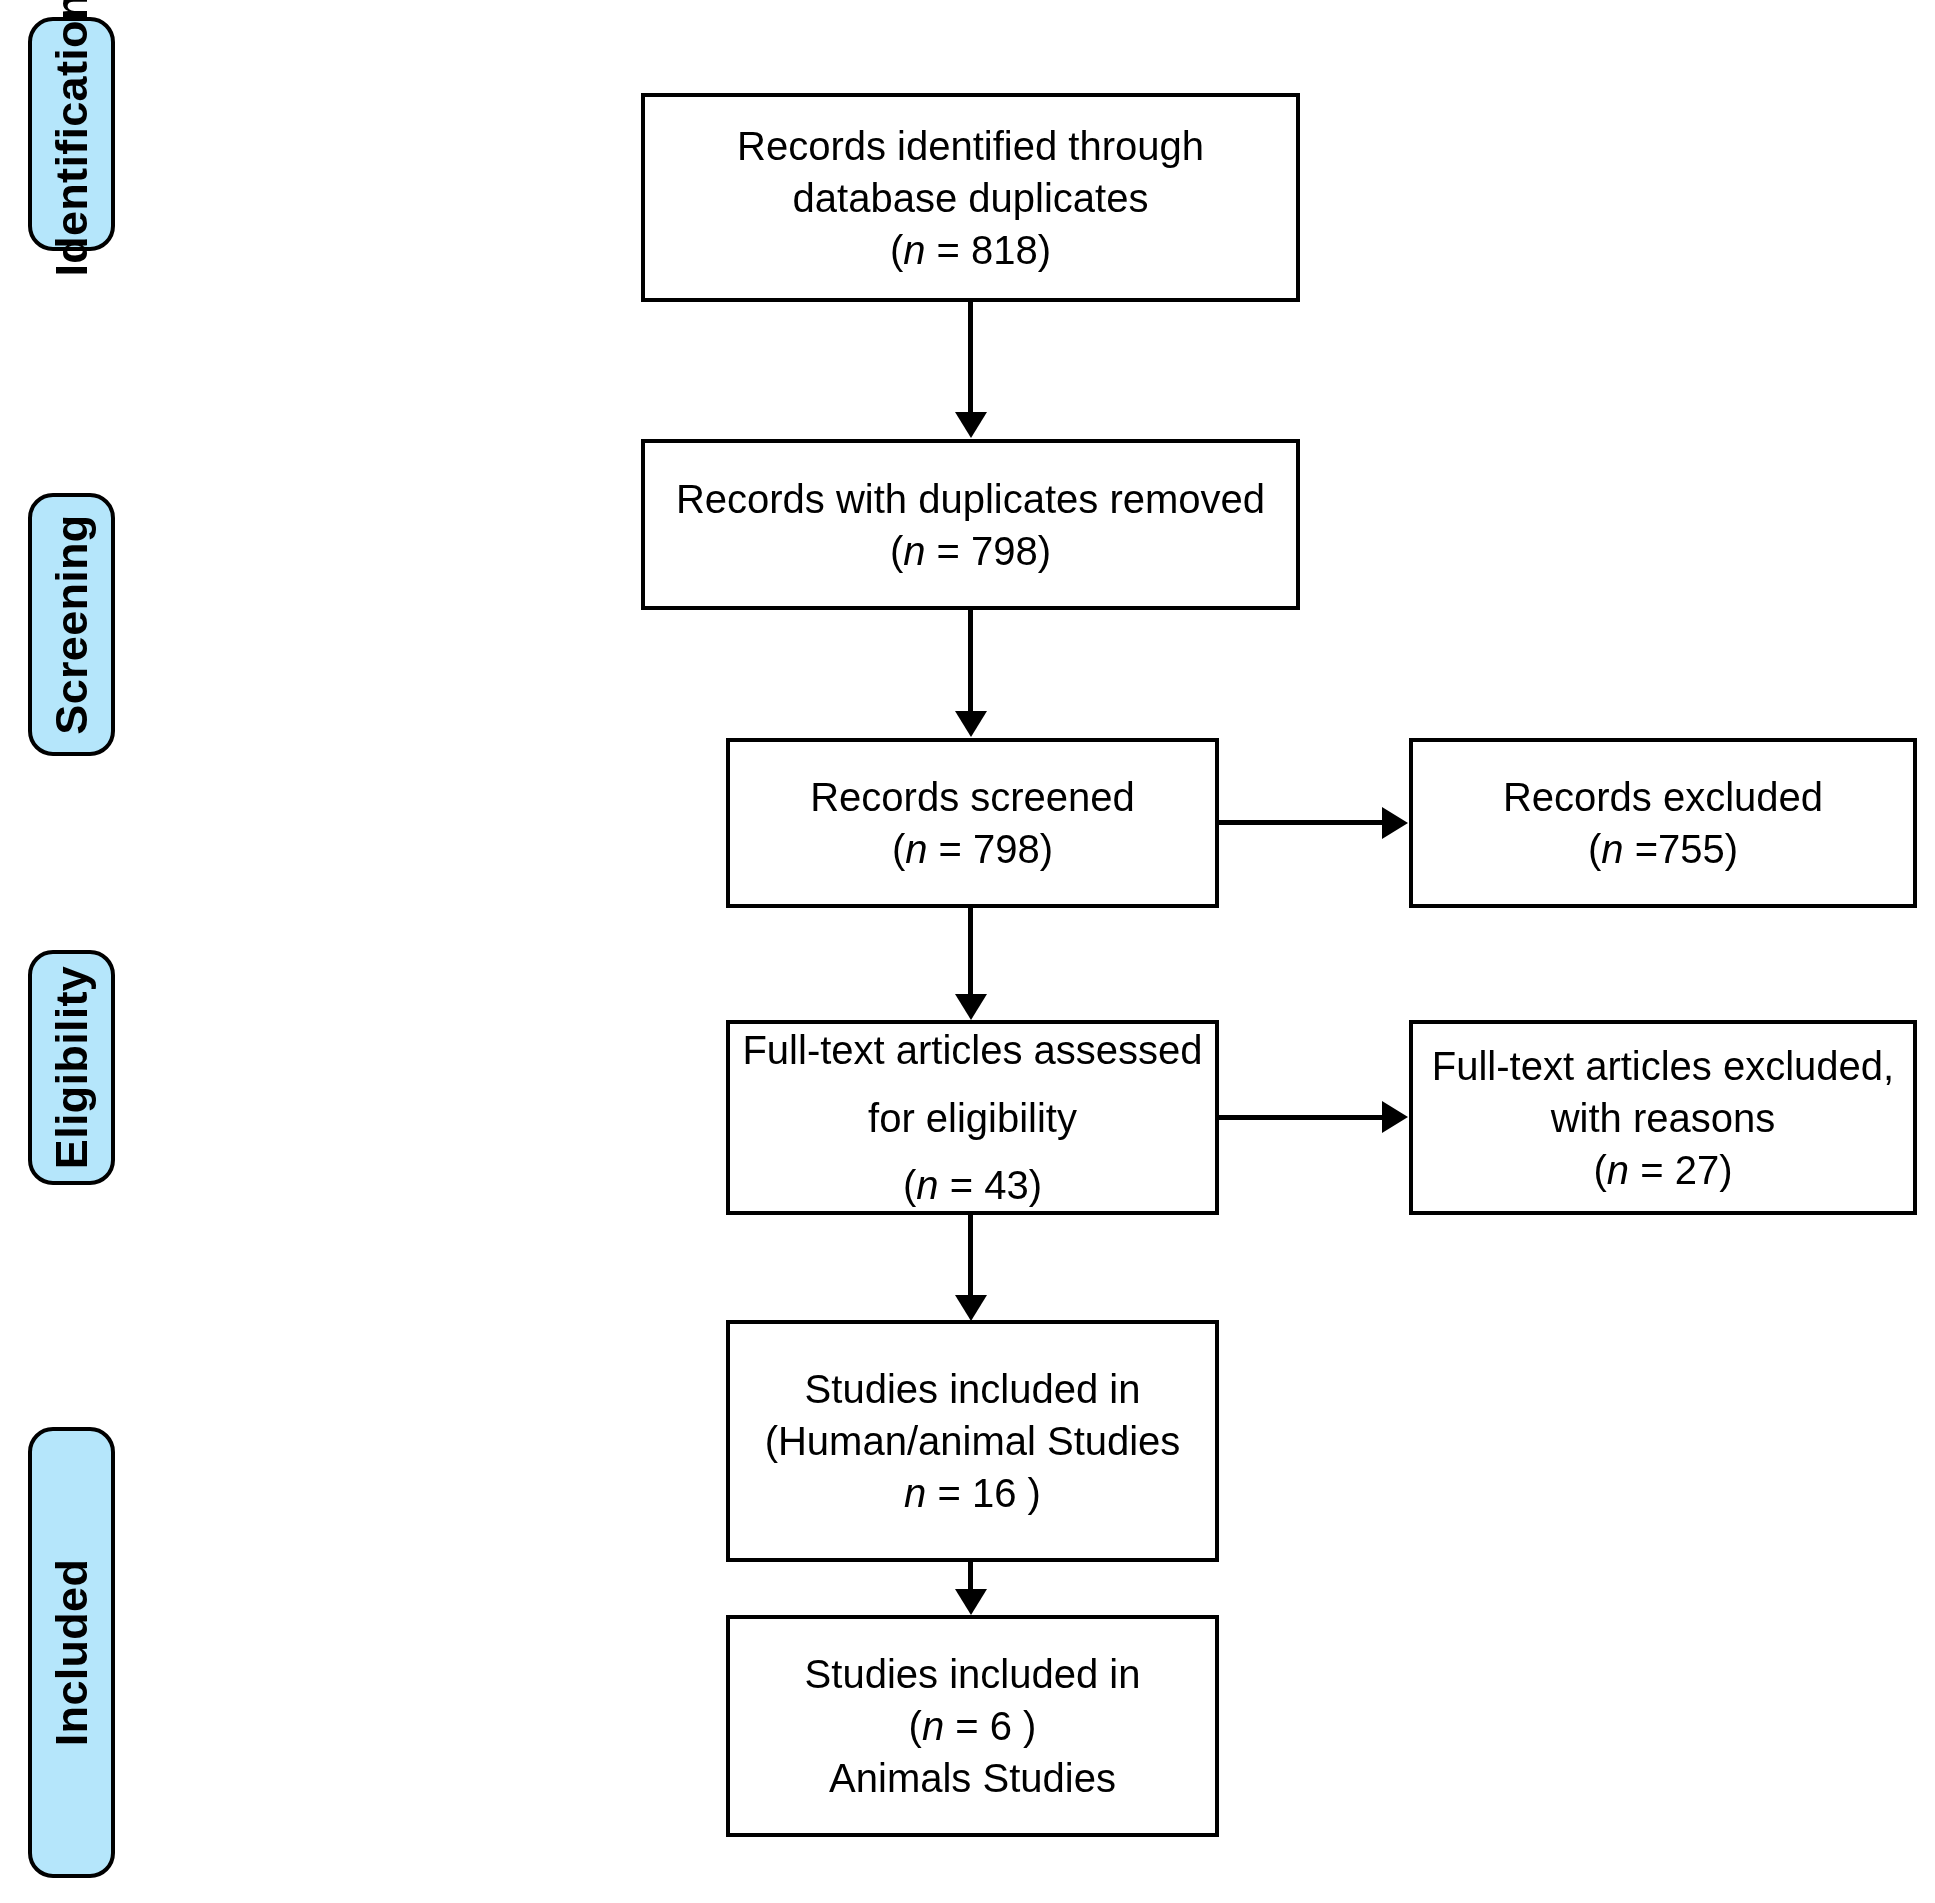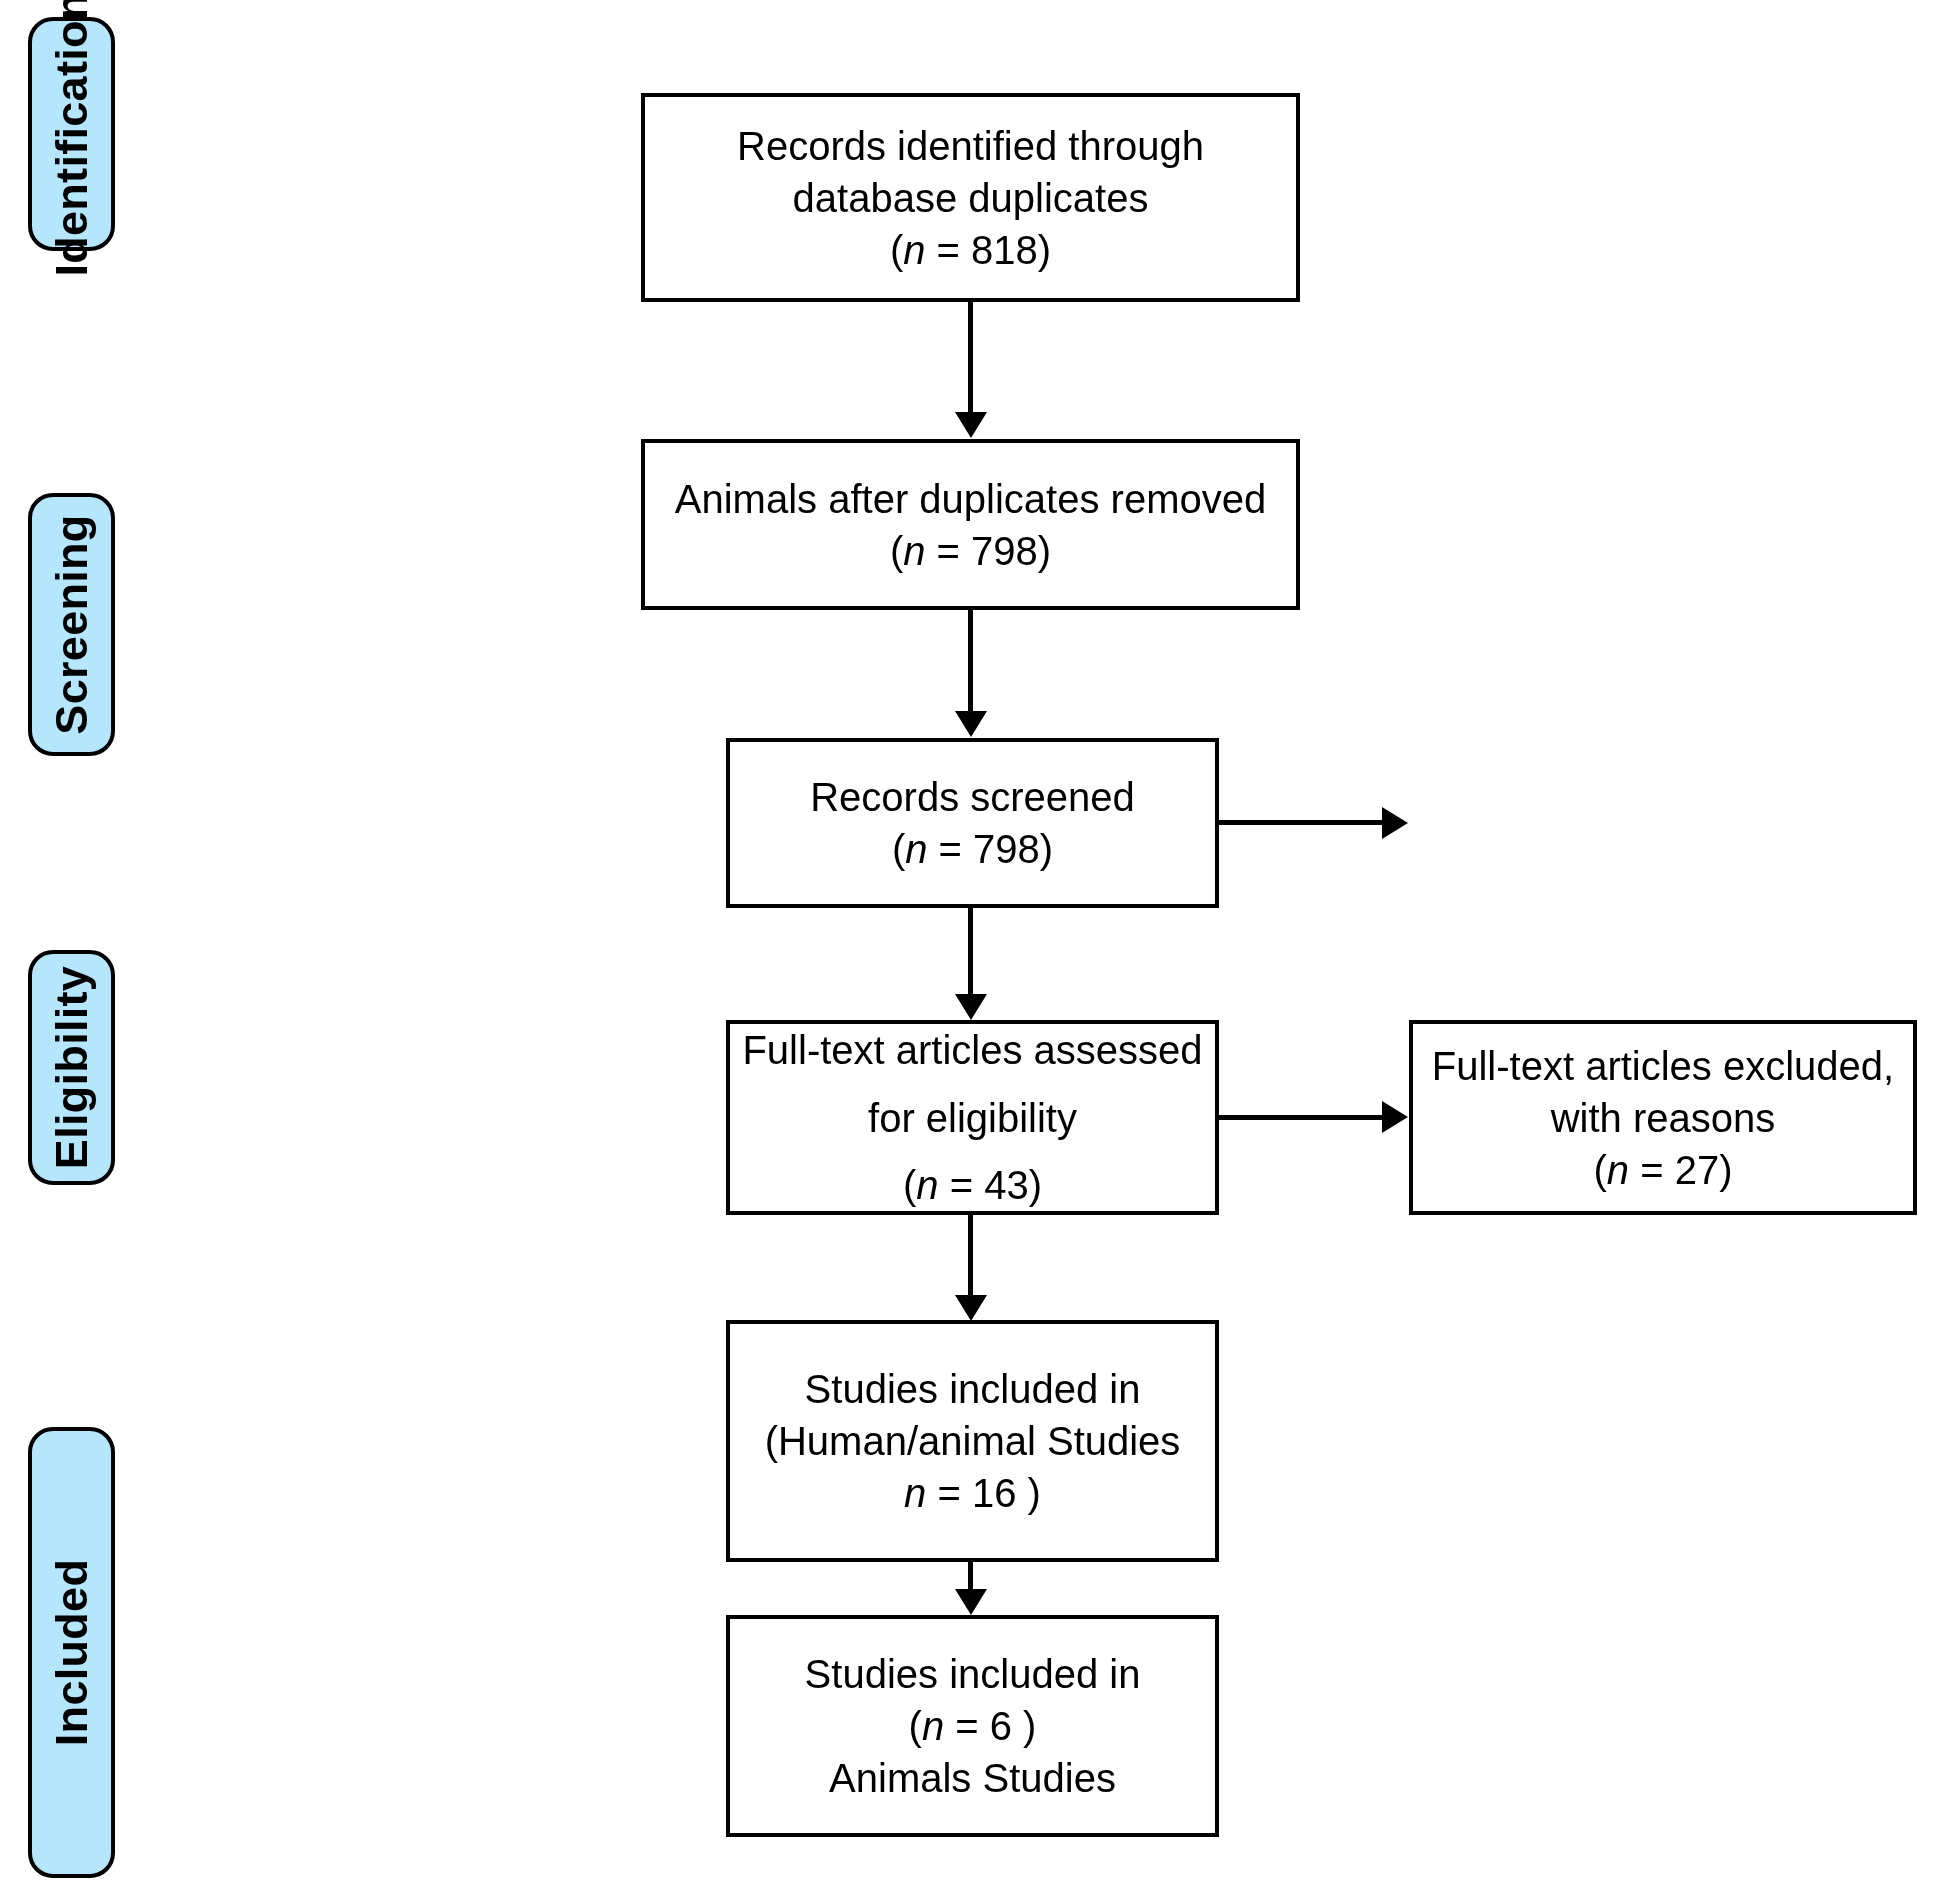--- a/index.html
+++ b/index.html
@@ -91,35 +91,39 @@
   <div class="fbox" style="left:641px; top:93px; width:659px; height:209px;">
     <span class="ln">Records identified through</span>
     <span class="ln">database duplicates</span>
     <span class="ln"><span>(</span><span class="ital">n</span><span> = 818)</span></span>
   </div>
 
   <div class="vline" style="left:968px; top:302px; height:111px;"></div>
   <div class="arrow-down" style="left:955px; top:412px;"></div>
 
   <div class="fbox" style="left:641px; top:439px; width:659px; height:171px;">
-    <span class="ln">Animals after duplicates removed</span>
+    <span class="ln">Records with duplicates removed</span>
     <span class="ln"><span>(</span><span class="ital">n</span><span> = 798)</span></span>
   </div>
 
   <div class="vline" style="left:968px; top:610px; height:103px;"></div>
   <div class="arrow-down" style="left:955px; top:711px;"></div>
 
   <div class="fbox" style="left:726px; top:738px; width:493px; height:170px;">
     <span class="ln">Records screened</span>
     <span class="ln"><span>(</span><span class="ital">n</span><span> = 798)</span></span>
   </div>
 
   <div class="hline" style="left:1219px; top:820px; width:165px;"></div>
   <div class="arrow-right" style="left:1382px; top:807px;"></div>
 
+  <div class="fbox" style="left:1409px; top:738px; width:508px; height:170px;">
+    <span class="ln">Records excluded</span>
+    <span class="ln"><span>(</span><span class="ital">n</span><span> =755)</span></span>
+  </div>
 
   <div class="vline" style="left:968px; top:908px; height:88px;"></div>
   <div class="arrow-down" style="left:955px; top:994px;"></div>
 
   <div class="fbox" style="left:726px; top:1020px; width:493px; height:195px;justify-content:space-between;">
     <span class="ln">Full-text articles assessed</span>
     <span class="ln">for eligibility</span>
     <span class="ln"><span>(</span><span class="ital">n</span><span> = 43)</span></span>
   </div>
 

